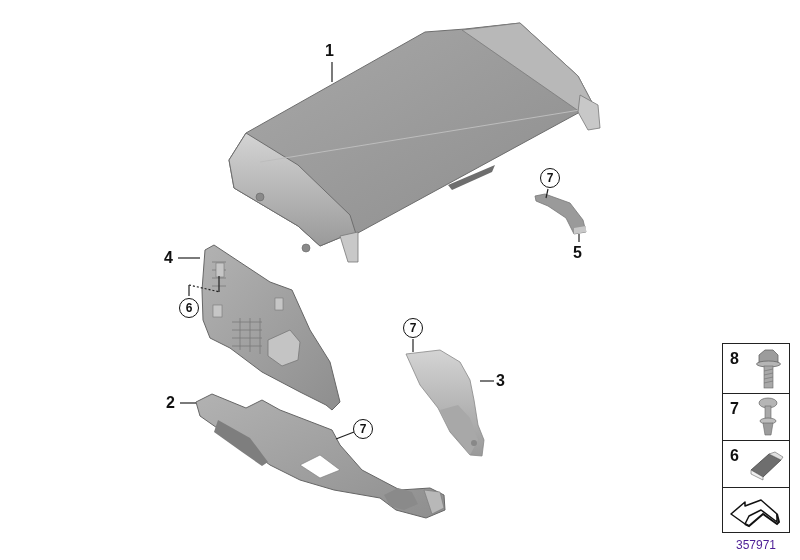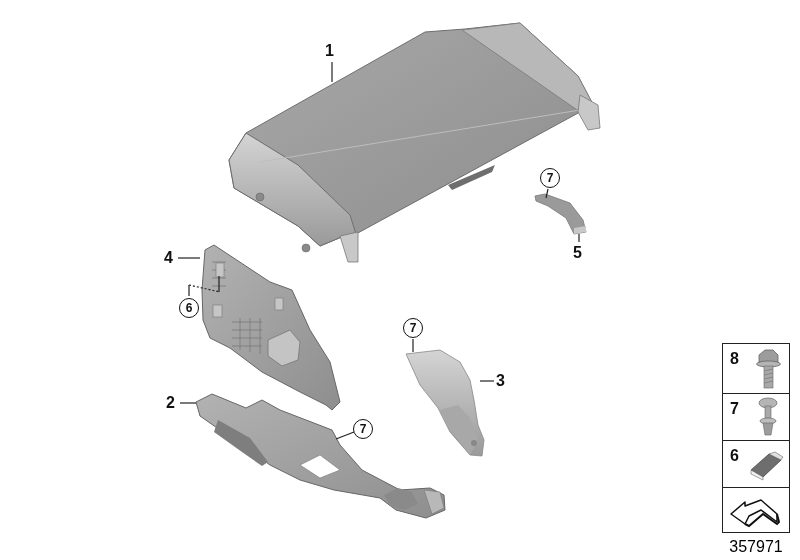--- a/index.html
+++ b/index.html
@@ -7,21 +7,21 @@
          font-family: "Liberation Sans", sans-serif; }
   .canvas { position: absolute; left: 0; top: 0; width: 800px; height: 560px; }
   .label { position: absolute; font-weight: bold; font-size: 16px; color: #111; line-height: 1; }
   .circle { position: absolute; width: 20px; height: 20px; border: 1.3px solid #111; border-radius: 50%;
             box-sizing: border-box; font-size: 12px; font-weight: bold; color: #111;
             display: flex; align-items: center; justify-content: center; background: #fff; }
   .legend { position: absolute; left: 722px; top: 343px; width: 68px; height: 190px; border: 1px solid #222; box-sizing: border-box; background: #fff; }
   .legend-cell { position: absolute; left: 0; width: 66px; border-bottom: 1px solid #222; box-sizing: border-box; }
   .legend-num { position: absolute; left: 7px; top: 6px; font-size: 16px; font-weight: bold; color: #111; }
   .legend-icon { position: absolute; right: 4px; top: 3px; }
-  .ref { position: absolute; left: 722px; top: 538px; width: 68px; text-align: center; font-size: 16px; color: #000000; }
+  .ref { position: absolute; left: 722px; top: 538px; width: 68px; text-align: center; font-size: 12px; color: #4c1d95; }
 </style>
 </head>
 <body>
 
 <div class="canvas">
 <svg width="800" height="560" viewBox="0 0 800 560" xmlns="http://www.w3.org/2000/svg" style="position:absolute;left:0;top:0">
   <defs>
     <linearGradient id="gLid" x1="0" y1="0" x2="1" y2="1">
       <stop offset="0" stop-color="#a9a9a9"></stop>
           <stop offset="1" stop-color="#8c8c8c"></stop>

